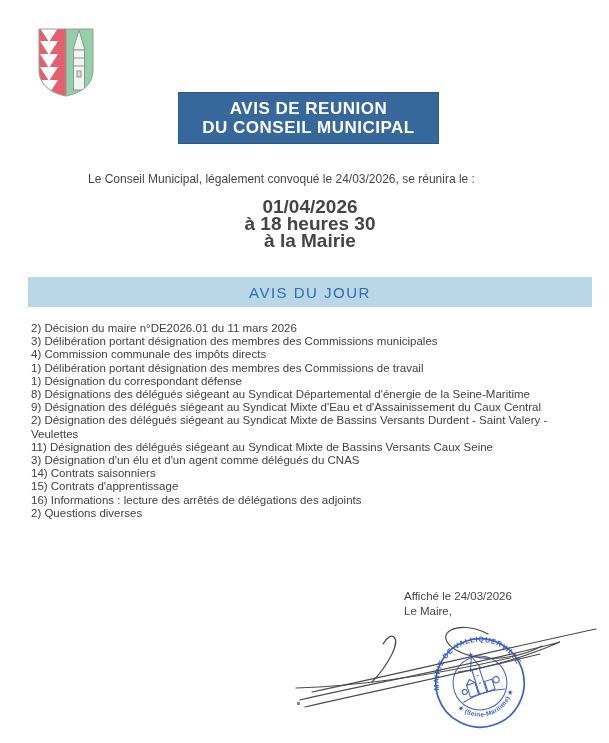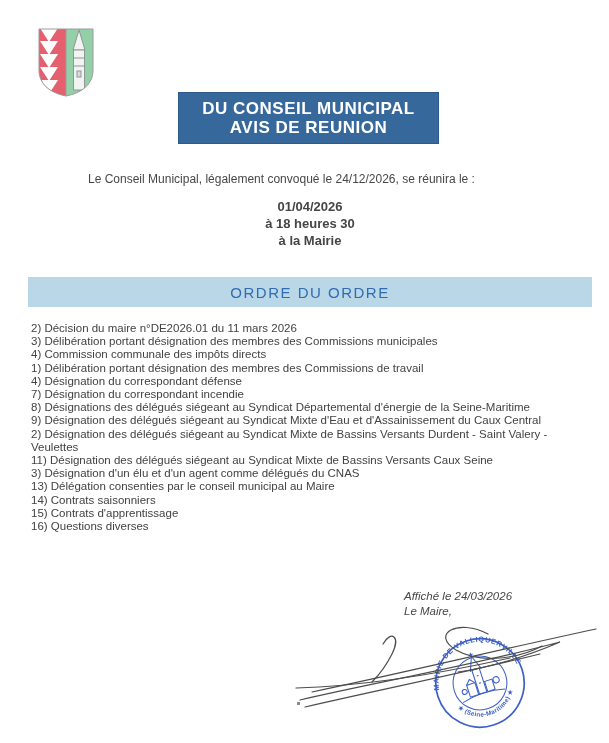--- a/index.html
+++ b/index.html
@@ -24,41 +24,41 @@
     letter-spacing:0.5px;text-align:center;
   }
 
   .intro{
     position:absolute;left:88px;top:172px;margin:0;
     font-size:12px;color:#474747;
   }
 
   .meeting{
     position:absolute;left:210px;top:198px;width:200px;
-    text-align:center;font-weight:bold;font-size:13px;line-height:17px;
+    text-align:center;font-weight:bold;font-size:19px;line-height:17px;
     color:#454545;
   }
 
   .band{
     position:absolute;left:28px;top:277px;width:564px;height:30px;
     background:#b9d7e7;
     display:flex;align-items:center;justify-content:center;
   }
   .band span{
     font-size:15px;letter-spacing:1.5px;color:#2f6cb3;
   }
 
   .agenda{
     position:absolute;left:31px;top:322px;width:560px;
     font-size:11.5px;line-height:13.2px;color:#424242;
   }
 
   .posted{
     position:absolute;left:404px;top:589px;
-    font-size:11.5px;line-height:14.5px;color:#474747;font-style:italic;
+    font-size:11.5px;line-height:14.5px;color:#474747;
   }
 
   .stamp{
     position:absolute;left:432px;top:635px;width:96px;height:96px;
     transform:rotate(-18deg);
     opacity:0.92;
   }
   .stamp text{
     font-family:"Liberation Sans", sans-serif;
     fill:#2d53c3;
@@ -102,52 +102,51 @@
         <line x1="38" y1="32" x2="48" y2="32"></line>
         <line x1="38" y1="40" x2="48" y2="40"></line>
         <rect x="41" y="45" width="4" height="6" fill="#d8dcd8"></rect>
       </g>
       <line x1="30" y1="0" x2="30" y2="72" stroke="#9a9a9a" stroke-width="1"></line>
     </g>
     <path d="M3,3 H57 V44 C57,59 45,67 30,70 C15,67 3,59 3,44 Z" fill="none" stroke="#9a9a9a" stroke-width="1"></path>
   </svg>
 
   <div class="title-box">
+    <div>AVIS DE REUNION</div>
     <div>DU CONSEIL MUNICIPAL</div>
-    <div>AVIS DE REUNION</div>
   </div>
 
-  <p class="intro">Le Conseil Municipal, légalement convoqué le 24/12/2026, se réunira le :</p>
+  <p class="intro">Le Conseil Municipal, légalement convoqué le 24/03/2026, se réunira le :</p>
 
   <div class="meeting">
     <div>01/04/2026</div>
     <div>à 18 heures 30</div>
     <div>à la Mairie</div>
   </div>
 
   <div class="band">
-    <span>ORDRE DU ORDRE</span>
+    <span>AVIS DU JOUR</span>
   </div>
 
   <div class="agenda">
     <div class="agenda-item">2) Décision du maire n°DE2026.01 du 11 mars 2026</div>
     <div class="agenda-item">3) Délibération portant désignation des membres des Commissions municipales</div>
     <div class="agenda-item">4) Commission communale des impôts directs</div>
     <div class="agenda-item">1) Délibération portant désignation des membres des Commissions de travail</div>
-    <div class="agenda-item">4) Désignation du correspondant défense</div>
-    <div class="agenda-item">7) Désignation du correspondant incendie</div>
+    <div class="agenda-item">1) Désignation du correspondant défense</div>
     <div class="agenda-item">8) Désignations des délégués siégeant au Syndicat Départemental d'énergie de la Seine-Maritime</div>
     <div class="agenda-item">9) Désignation des délégués siégeant au Syndicat Mixte d'Eau et d'Assainissement du Caux Central</div>
     <div class="agenda-item">2) Désignation des délégués siégeant au Syndicat Mixte de Bassins Versants Durdent - Saint Valery - Veulettes</div>
     <div class="agenda-item">11) Désignation des délégués siégeant au Syndicat Mixte de Bassins Versants Caux Seine</div>
     <div class="agenda-item">3) Désignation d'un élu et d'un agent comme délégués du CNAS</div>
-    <div class="agenda-item">13) Délégation consenties par le conseil municipal au Maire</div>
     <div class="agenda-item">14) Contrats saisonniers</div>
     <div class="agenda-item">15) Contrats d'apprentissage</div>
-    <div class="agenda-item">16) Questions diverses</div>
+    <div class="agenda-item">16) Informations : lecture des arrêtés de délégations des adjoints</div>
+    <div class="agenda-item">2) Questions diverses</div>
   </div>
 
   <div class="posted">
     <div>Affiché le 24/03/2026</div>
     <div>Le Maire,</div>
   </div>
 
   <svg class="stamp" viewBox="0 0 100 100">
     <defs>
       <path id="arcTop" d="M 7,50 A 43,43 0 1 1 93,50"></path>

